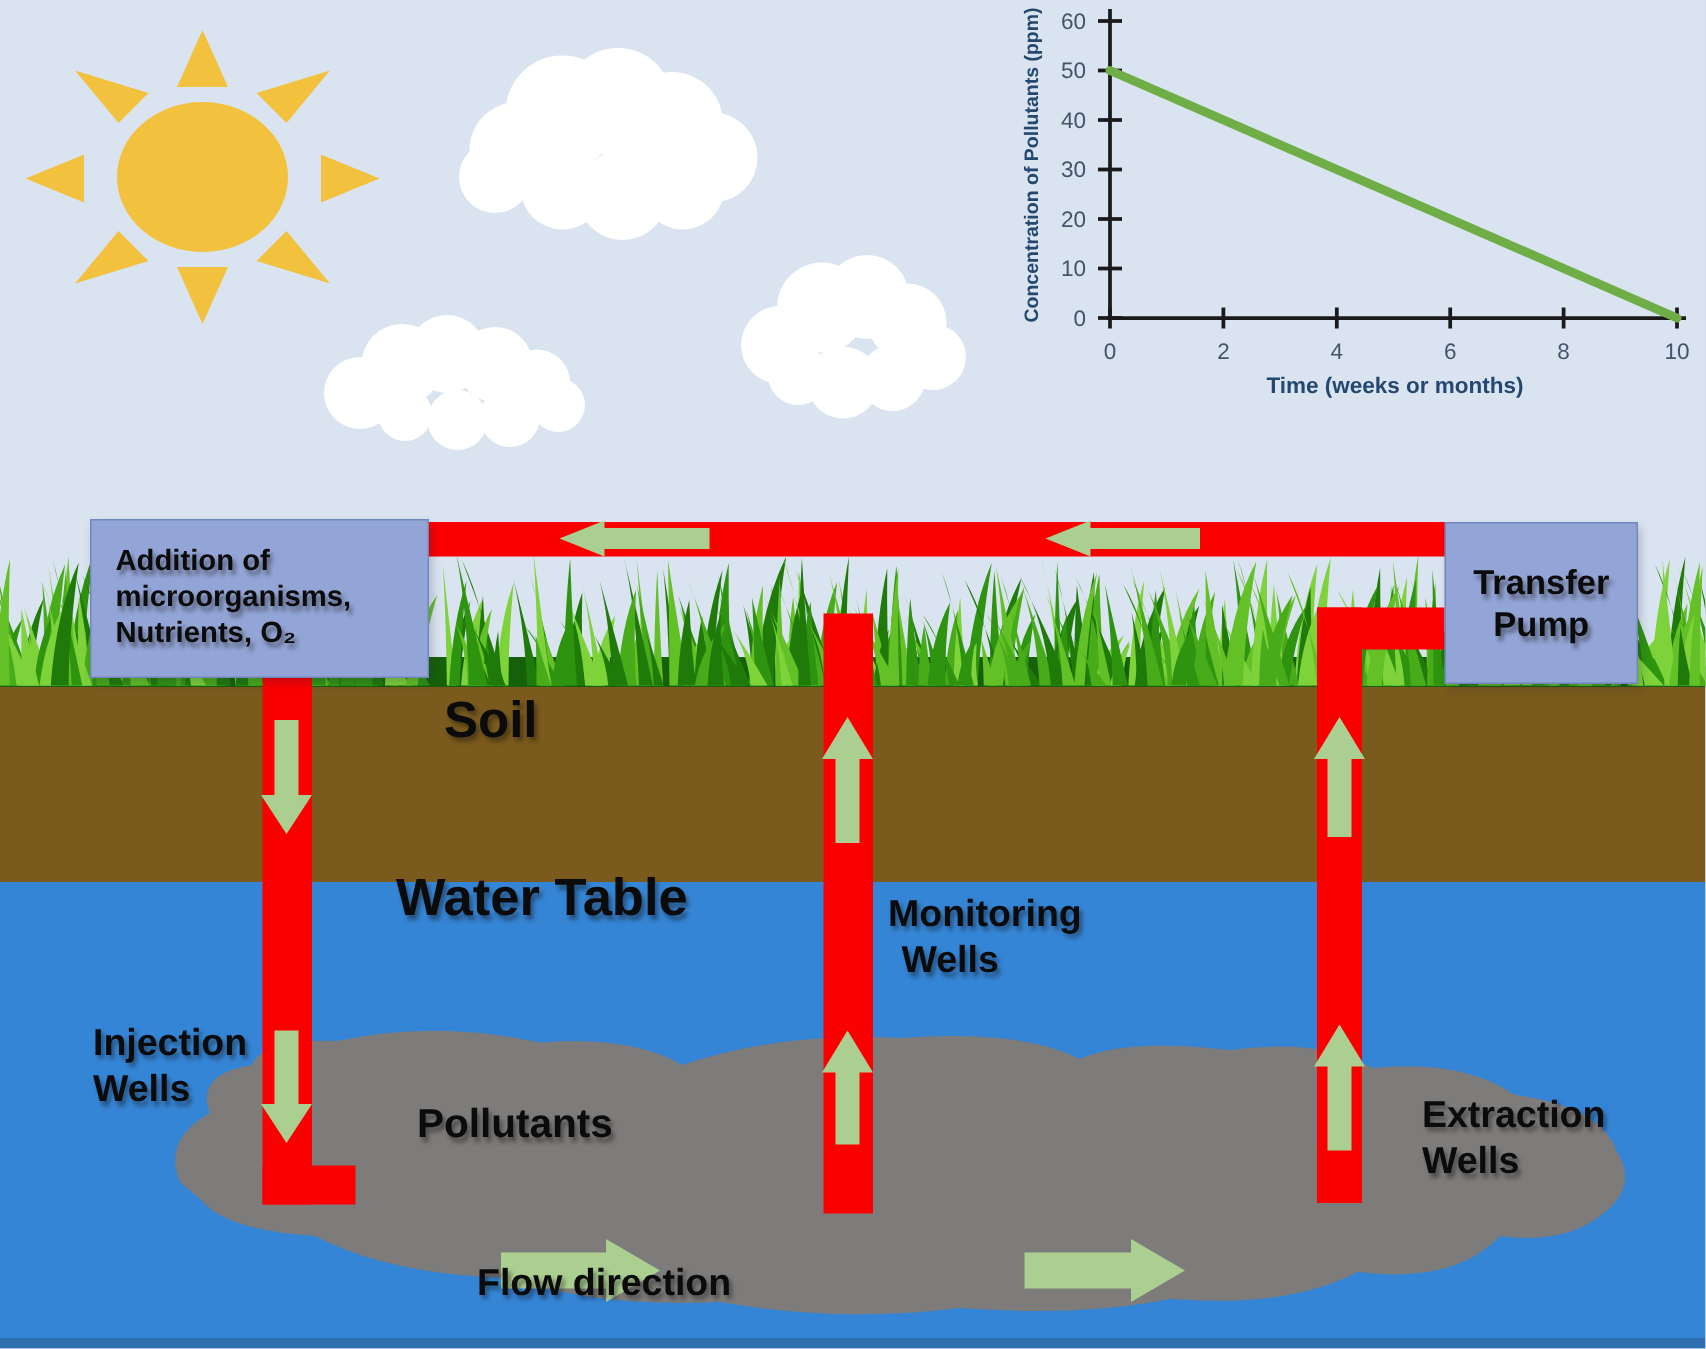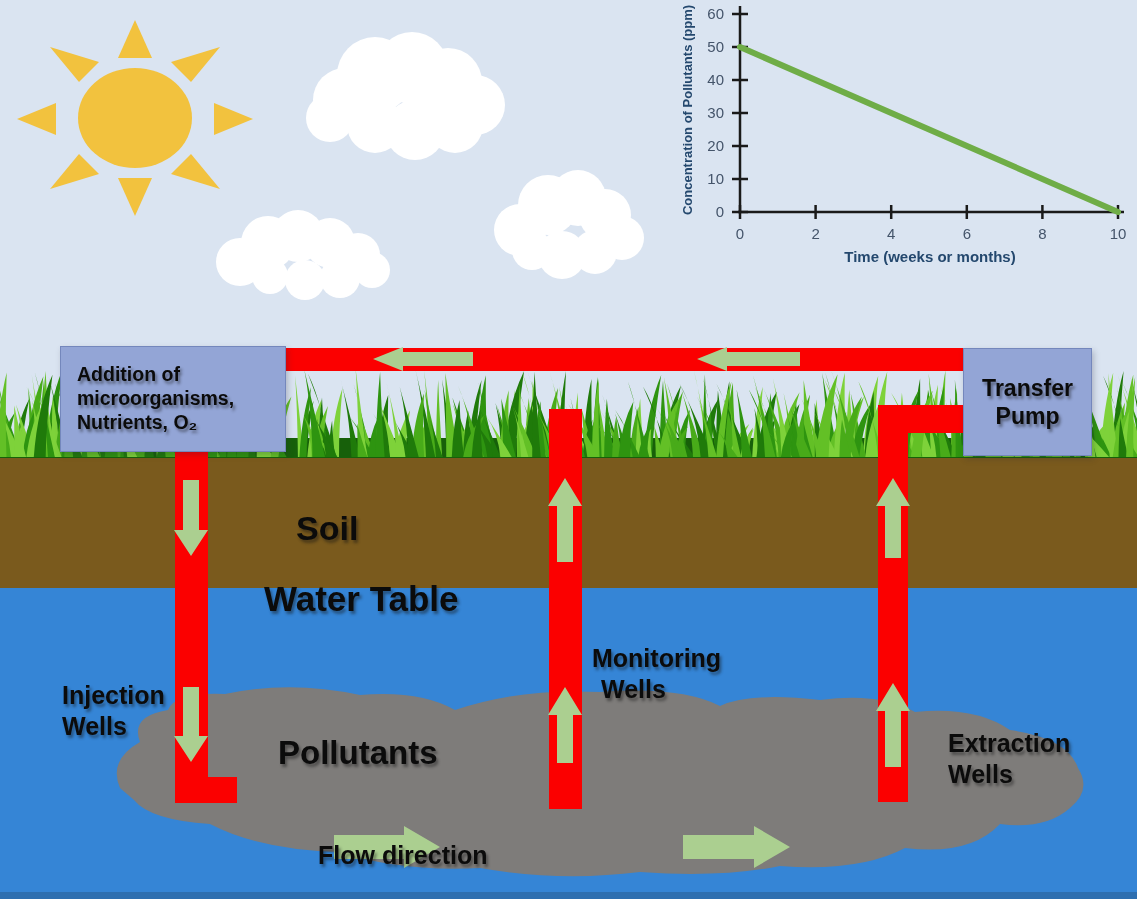--- a/index.html
+++ b/index.html
@@ -8,25 +8,25 @@
   .stage svg{position:absolute;left:0;top:0;}
   .lbl{position:absolute;font-weight:bold;color:#0b0b0b;
        text-shadow:2px 3px 3px rgba(20,20,20,.45);white-space:nowrap;line-height:1.24;}
   .box{position:absolute;background:var(--c-box,#93a5d6);border:1px solid rgba(60,80,140,.35);
        display:flex;flex-direction:column;justify-content:center;
        font-weight:bold;color:#0b0b0b;text-shadow:2px 3px 3px rgba(20,20,20,.45);
        box-shadow:2px 3px 6px rgba(40,40,60,.25);}
   .box .ln{line-height:1.22;}
   #addition-box{left:60px;top:346px;width:208px;height:104px;font-size:19.5px;padding-left:16px;}
   #transfer-box{left:963px;top:348px;width:127px;height:106px;font-size:23px;align-items:center;text-align:center;}
-  #soil-label{left:296px;top:459px;font-size:34px;margin-top:48px;}
+  #soil-label{left:296px;top:459px;font-size:34px;}
   #water-table-label{left:264px;top:577px;font-size:35px;}
-  #pollutants-label{left:278px;top:733px;font-size:33px;}
+  #pollutants-label{left:278px;top:733px;font-size:27px;}
   #injection-wells-label{left:62px;top:680px;font-size:25px;}
-  #monitoring-wells-label{left:592px;top:643px;font-size:25px;}
+  #monitoring-wells-label{left:592px;top:594px;font-size:25px;}
   #monitoring-wells-label .ln2{padding-left:9px;}
   #extraction-wells-label{left:948px;top:728px;font-size:25px;}
   #flow-direction-label{left:283px;top:840px;font-size:25px;margin-left:35px;}
   #chart{position:absolute;left:660px;top:0;width:480px;height:278px;}
   #chart text{font-family:"Liberation Sans",sans-serif;}
   .pipe{fill:var(--c-pipe,#fb0000);}
   .arrow{fill:var(--c-arrow,#abcf90);}
   .soil{fill:var(--c-soil,#7a5a1d);}
   .water{fill:var(--c-water,#3585d6);}
   .plume{fill:var(--c-plume,#7e7c7a);}

